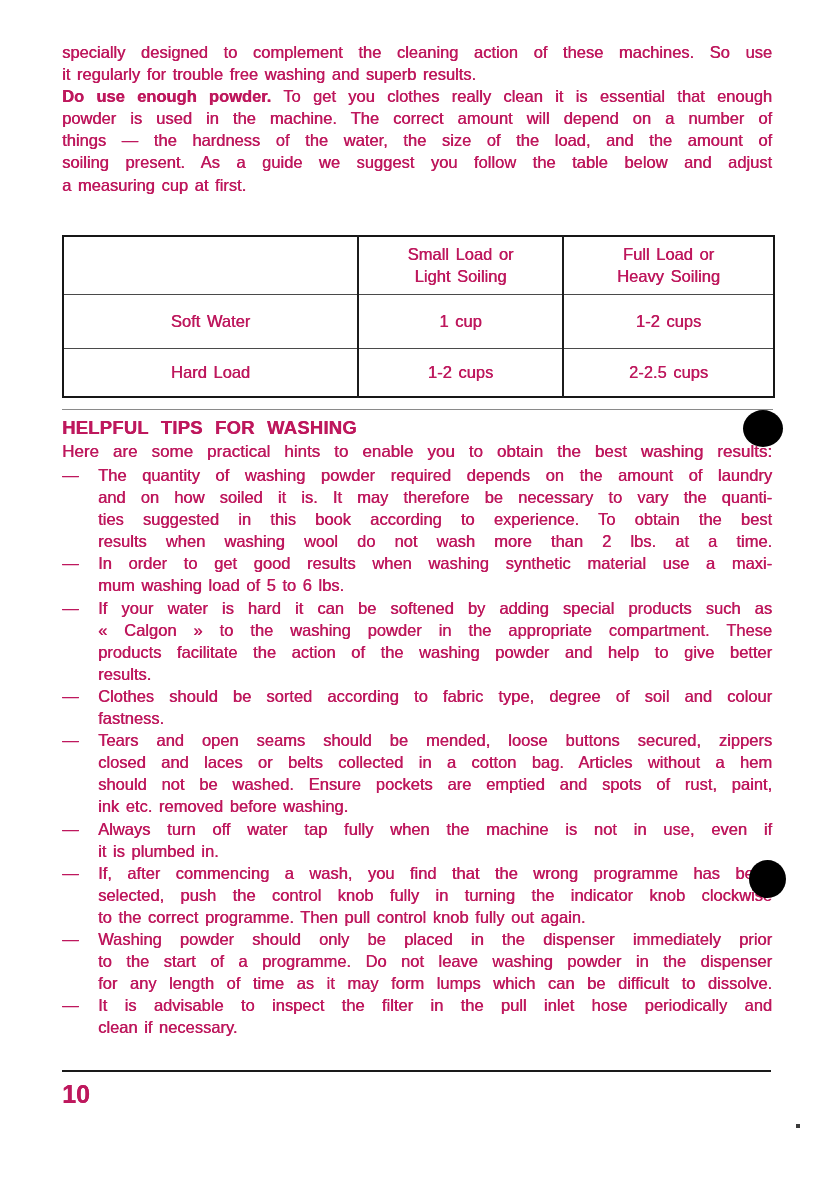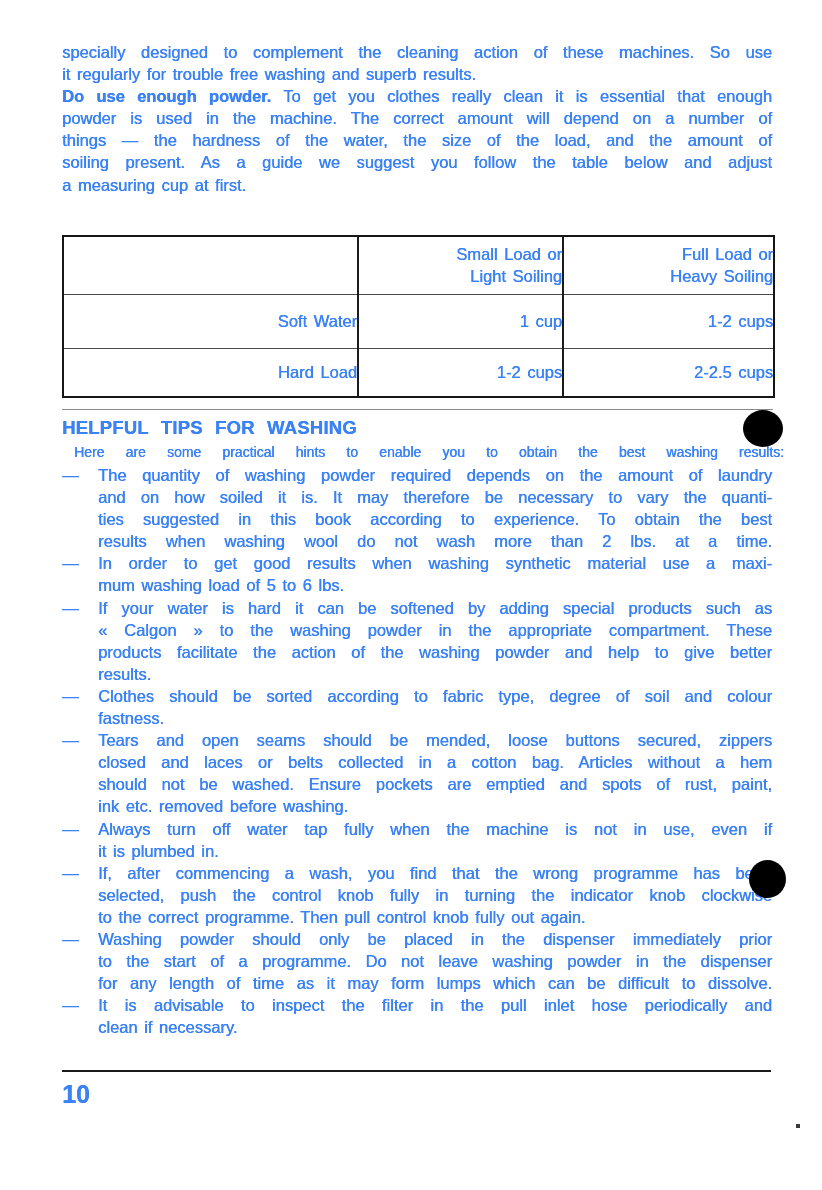--- a/index.html
+++ b/index.html
@@ -1,54 +1,54 @@
 <!DOCTYPE html>
 <html><head>
 <meta charset="utf-8">
 <style>
   html,body{margin:0;padding:0;background:#e8e8e8;}
   .page{
     position:relative;width:822px;height:1190px;background:#ffffff;
-    font-family:"Liberation Sans","DejaVu Sans",sans-serif;color:#3b82f6;
+    font-family:"Liberation Sans","DejaVu Sans",sans-serif;color:#be185d;
     overflow:hidden;text-shadow:0.4px 0 0 currentColor;
   }
   .abs{position:absolute;left:62px;width:710px;}
   .line{
     font-size:16.5px;line-height:22.1px;word-spacing:2px;
     text-align:justify;text-align-last:justify;
   }
   .line.last{text-align-last:left;}
   b{font-weight:bold;}
   
   #powder-table{
     position:absolute;left:62px;top:235px;width:711px;
     border-collapse:collapse;table-layout:fixed;
     border:2px solid #161616;
   }
   #powder-table td{
     border-left:2px solid #1c1c1c;border-top:1px solid #4a4a4a;
-    text-align:right;vertical-align:middle;padding:0;
+    text-align:center;vertical-align:middle;padding:0;
     font-size:16.5px;line-height:22px;word-spacing:2px;white-space:pre-line;margin-left:48px;
   }
   #powder-table td:first-child{border-left:none;}
   #powder-table tr:first-child td{border-top:none;}
   #powder-table tr.hdr{height:58px;}
   #powder-table tr.r1{height:54px;}
   #powder-table tr.r2{height:49px;}
   #table-underline{position:absolute;left:62px;top:409px;width:711px;height:1px;background:#8a8a8a;}
   
   #tips-heading{
     position:absolute;left:62px;top:417px;
     font-size:18.5px;font-weight:bold;line-height:22px;
     word-spacing:7px;letter-spacing:0.2px;white-space:nowrap;
   }
   #tips-intro{
     position:absolute;left:62px;top:441px;width:710px;
-    font-size:14px;line-height:22.1px;word-spacing:2px;
-    text-align:justify;text-align-last:justify;margin-left:12px;
+    font-size:17px;line-height:22.1px;word-spacing:2px;
+    text-align:justify;text-align-last:justify;
   }
   
   #tips-list{position:absolute;left:62px;top:464px;width:710px;}
   .tip{display:flex;}
   .tip .dash{
     flex:0 0 36px;width:36px;font-size:16.5px;line-height:22.1px;
   }
   .tip .tlines{flex:1;min-width:0;}
   
   #footer-rule{position:absolute;left:62px;top:1070px;width:709px;height:2px;background:#1a1a1a;}

